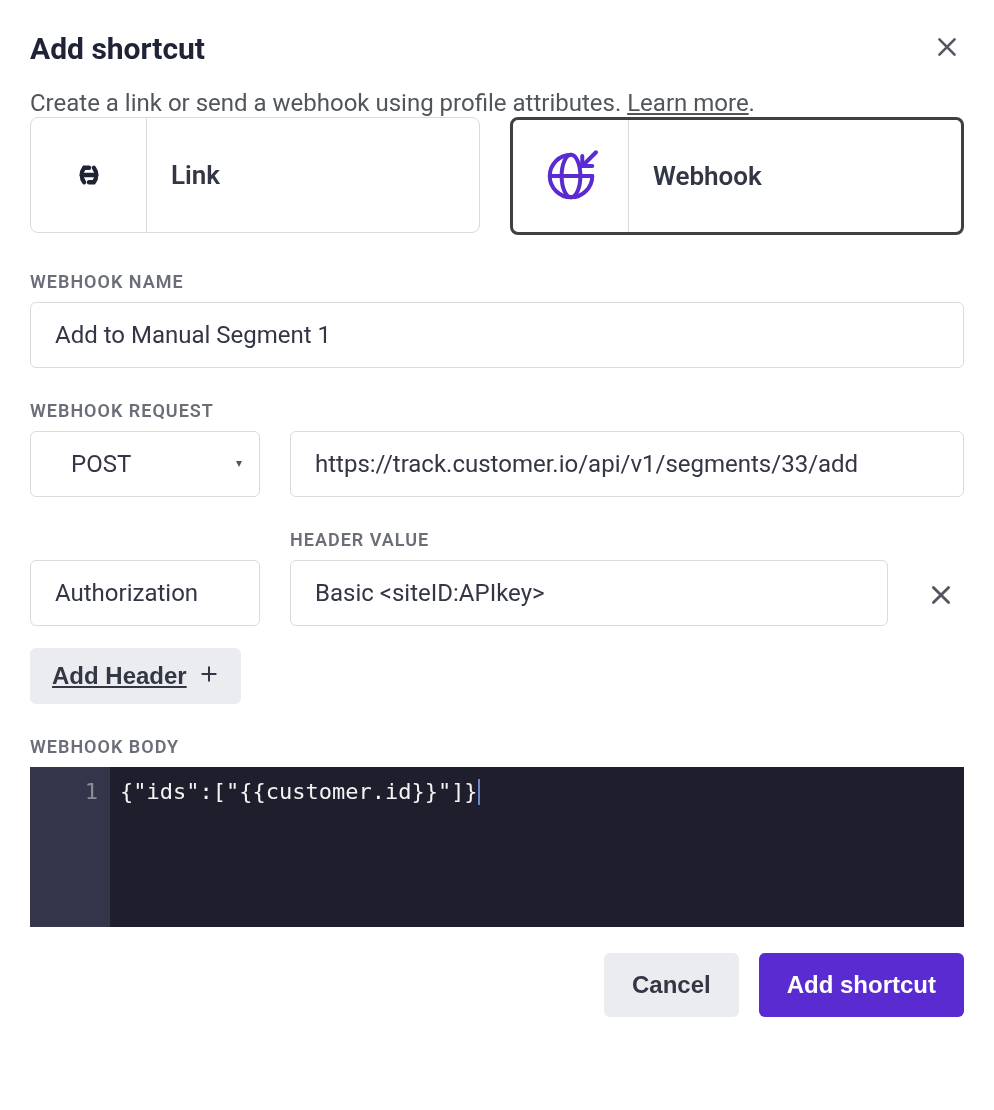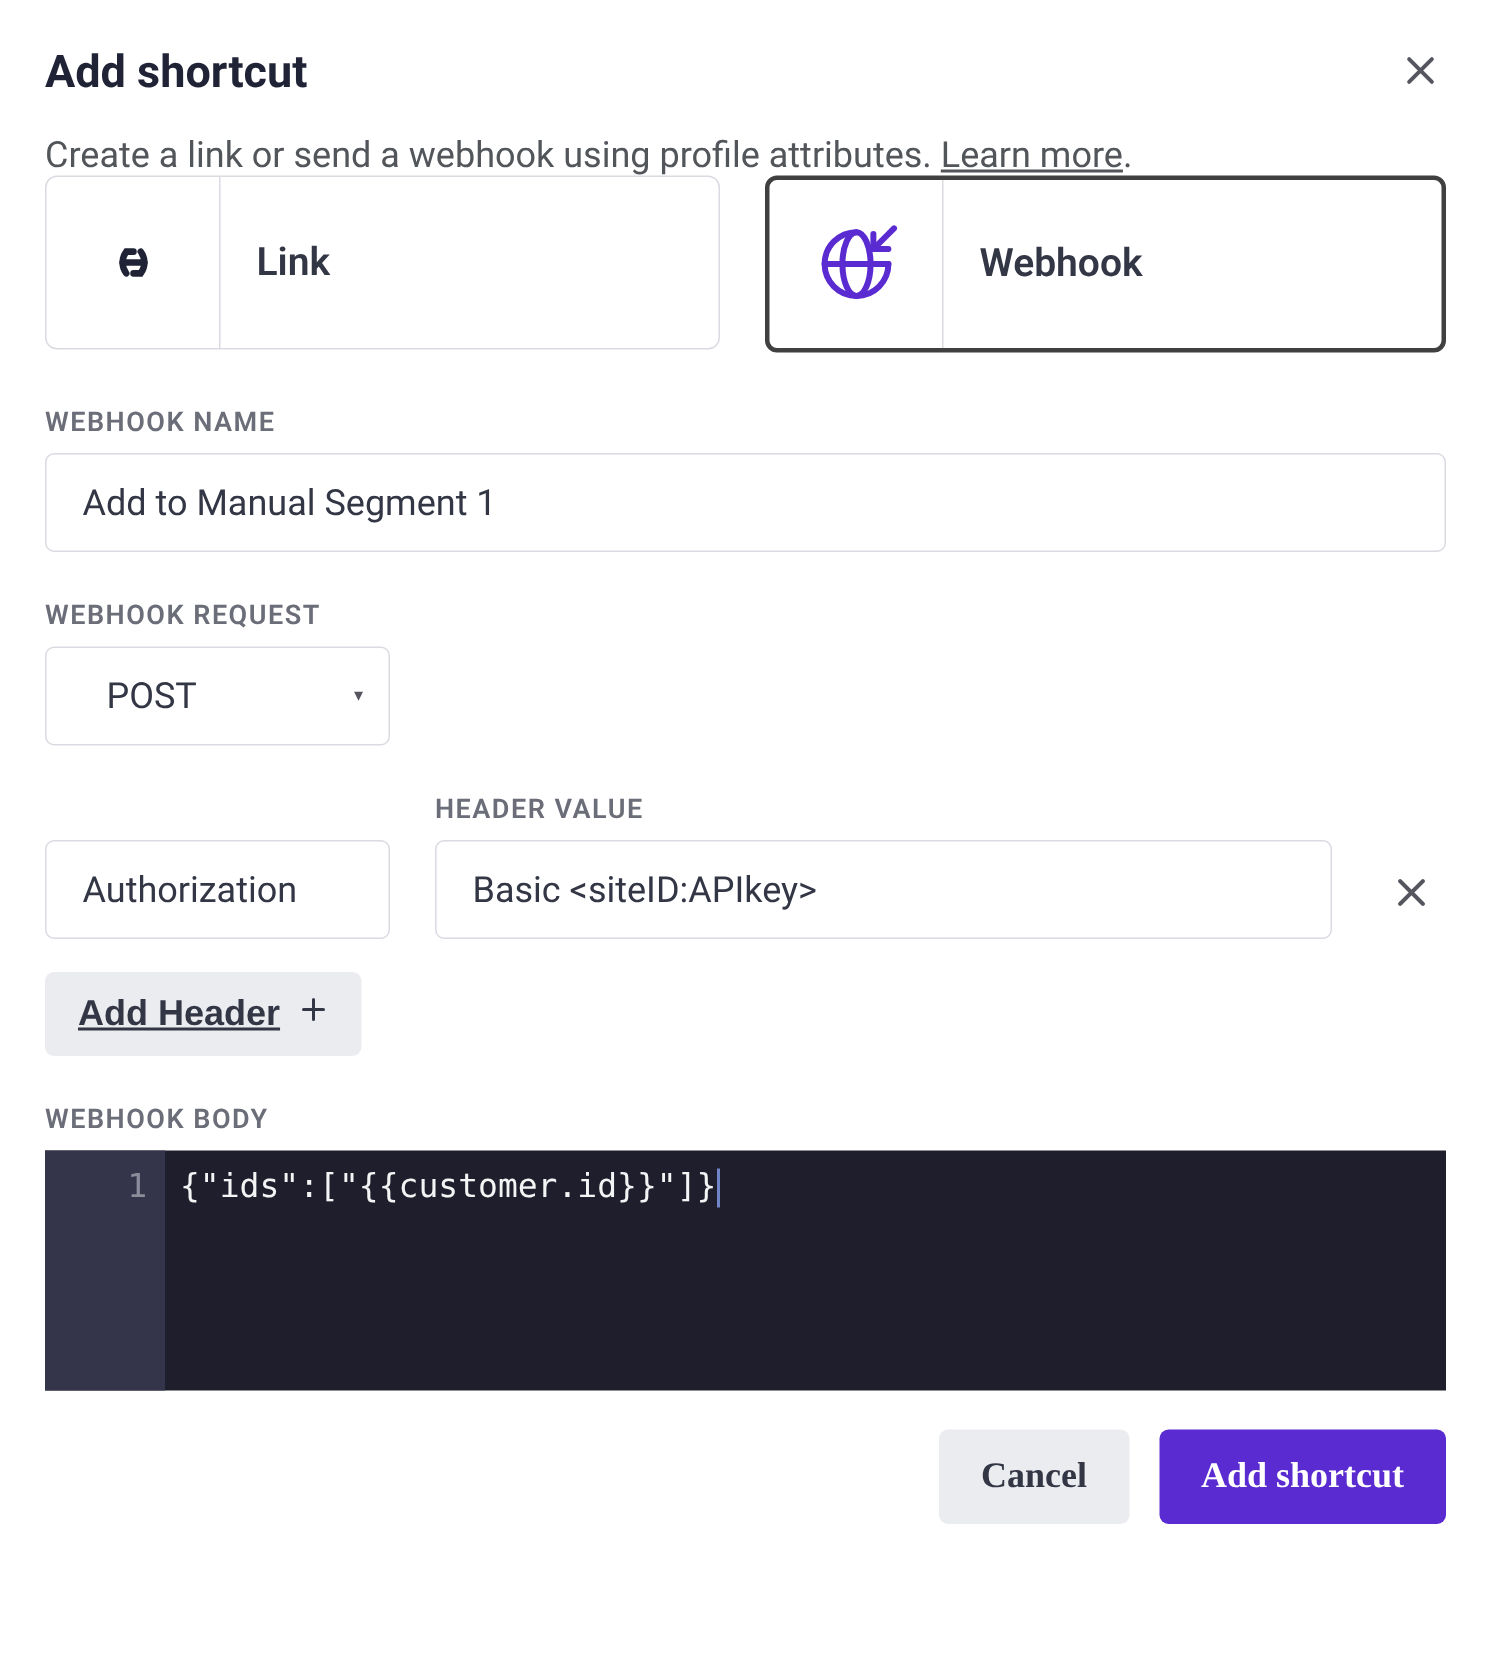--- a/index.html
+++ b/index.html
@@ -210,21 +210,20 @@
     gap: 20px;
     margin-top: 26px;
   }
   .btn {
     font-size: 24px;
     font-weight: 600;
     border-radius: 6px;
     padding: 18px 28px;
     border: none;
     cursor: pointer;
-    font-family: Liberation Serif, serif;
   }
   .btn-cancel {
     background: #ebecef;
     color: #333645;
   }
   .btn-primary {
     background: #5b2bd2;
     color: #fff;
   }
 </style>
@@ -279,20 +278,21 @@
 
 <div class="section">
   <div class="field-label">WEBHOOK REQUEST</div>
   <div class="row-request">
     <div class="select-wrap">
       <select class="select-input">
         <option>POST</option>
       </select>
       <span class="select-caret">▾</span>
     </div>
+    <input class="text-input url-input" type="text" value="https://track.customer.io/api/v1/segments/33/add" style="">
   </div>
 </div>
 
 <div class="section">
   <div class="row-header">
     <div class="col-hname">
       <input class="text-input" type="text" value="Authorization" style="">
     </div>
     <div class="col-hvalue">
       <div class="field-label">HEADER VALUE</div>

